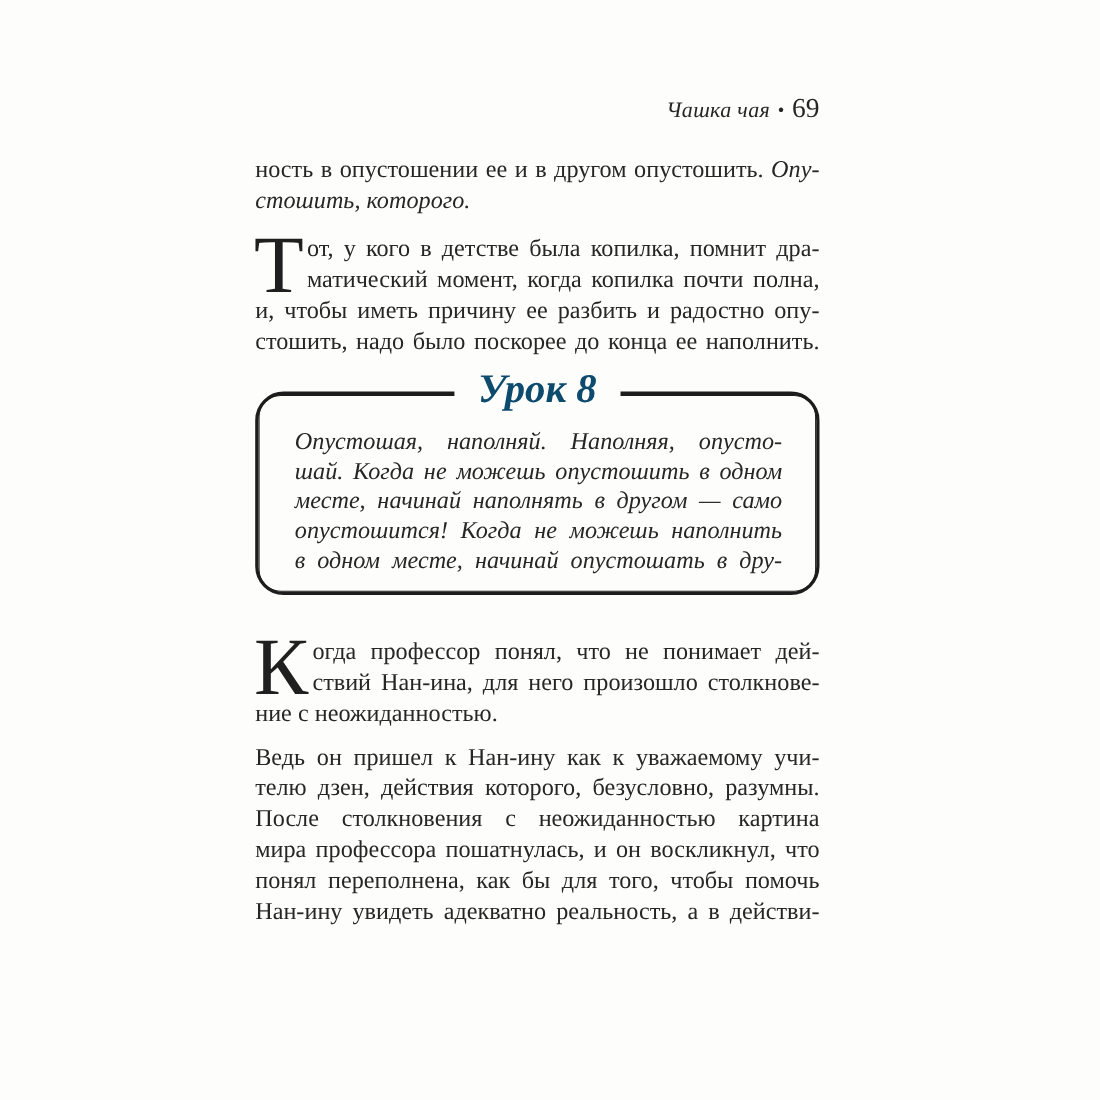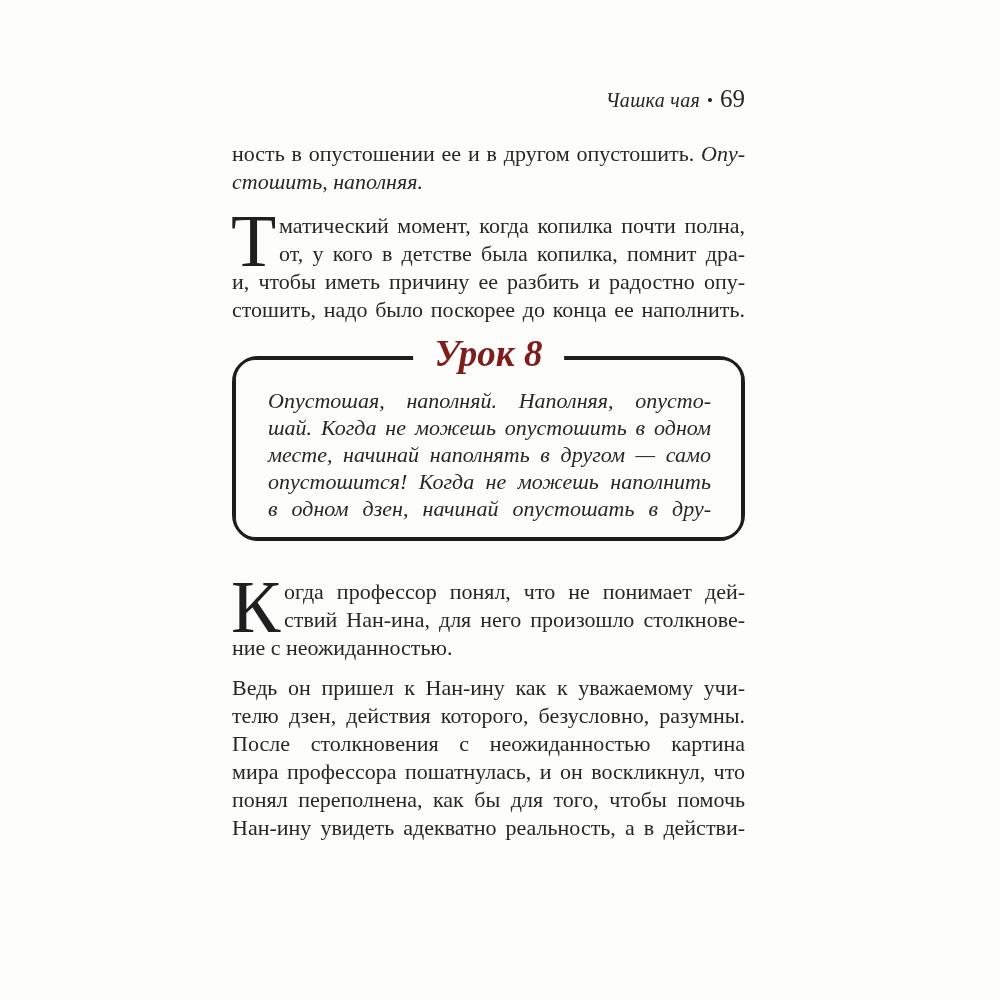--- a/index.html
+++ b/index.html
@@ -81,21 +81,21 @@
     left: 50%;
     transform: translateX(-50%);
     background: #fdfdfc;
     padding: 0 22px;
     font-size: 37px;
     line-height: 46px;
     font-weight: bold;
     font-style: italic;
     white-space: nowrap;
     z-index: 2;
-    color: #7f1d1d;
+    color: #0c4a6e;
   }
   .box-line {
     font-size: 22px;
     line-height: 27px;
     height: 27px;
     font-style: italic;
     white-space: nowrap;
   }
   .box-line.jline { white-space: normal; }
 </style>
@@ -106,39 +106,39 @@
   <div class="column">
 
     <div class="running-head">
       <span class="running-title">Чашка чая</span><span class="head-sep">•</span><span class="page-num">69</span>
     </div>
 
     <div class="para p1">
       <div class="line jline">
         <span>ность в опустошении ее и в другом опустошить. </span><span class="ital">Опу-</span>
       </div>
-      <div class="line ital">стошить, наполняя.</div>
+      <div class="line ital">стошить, которого.</div>
     </div>
 
     <div class="para p2">
       <span class="dropcap">Т</span>
+      <div class="line jline dc-ind-t">от, у кого в детстве была копилка, помнит дра-</div>
       <div class="line jline dc-ind-t">матический момент, когда копилка почти полна,</div>
-      <div class="line jline dc-ind-t">от, у кого в детстве была копилка, помнит дра-</div>
       <div class="line jline">и, чтобы иметь причину ее разбить и радостно опу-</div>
       <div class="line jline">стошить, надо было поскорее до конца ее наполнить.</div>
     </div>
 
     <div class="lesson-box">
       <div class="box-title">Урок 8</div>
       <div class="lesson-box-inner">
         <div class="box-line jline">Опустошая, наполняй. Наполняя, опусто-</div>
         <div class="box-line jline">шай. Когда не можешь опустошить в одном</div>
         <div class="box-line jline">месте, начинай наполнять в другом — само</div>
         <div class="box-line jline">опустошится! Когда не можешь наполнить</div>
-        <div class="box-line jline">в одном дзен, начинай опустошать в дру-</div>
+        <div class="box-line jline">в одном месте, начинай опустошать в дру-</div>
       </div>
     </div>
 
     <div class="para p3">
       <span class="dropcap">К</span>
       <div class="line jline dc-ind-k">огда профессор понял, что не понимает дей-</div>
       <div class="line jline dc-ind-k">ствий Нан-ина, для него произошло столкнове-</div>
       <div class="line">ние с неожиданностью.</div>
     </div>
 

